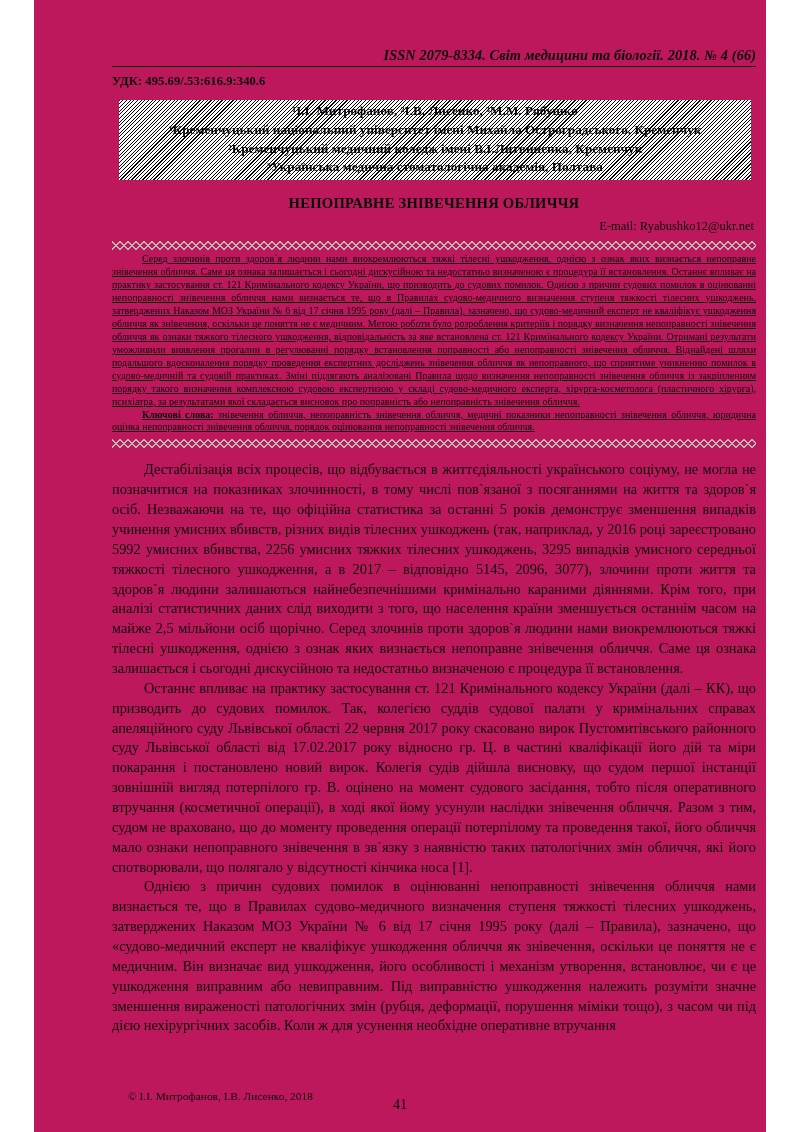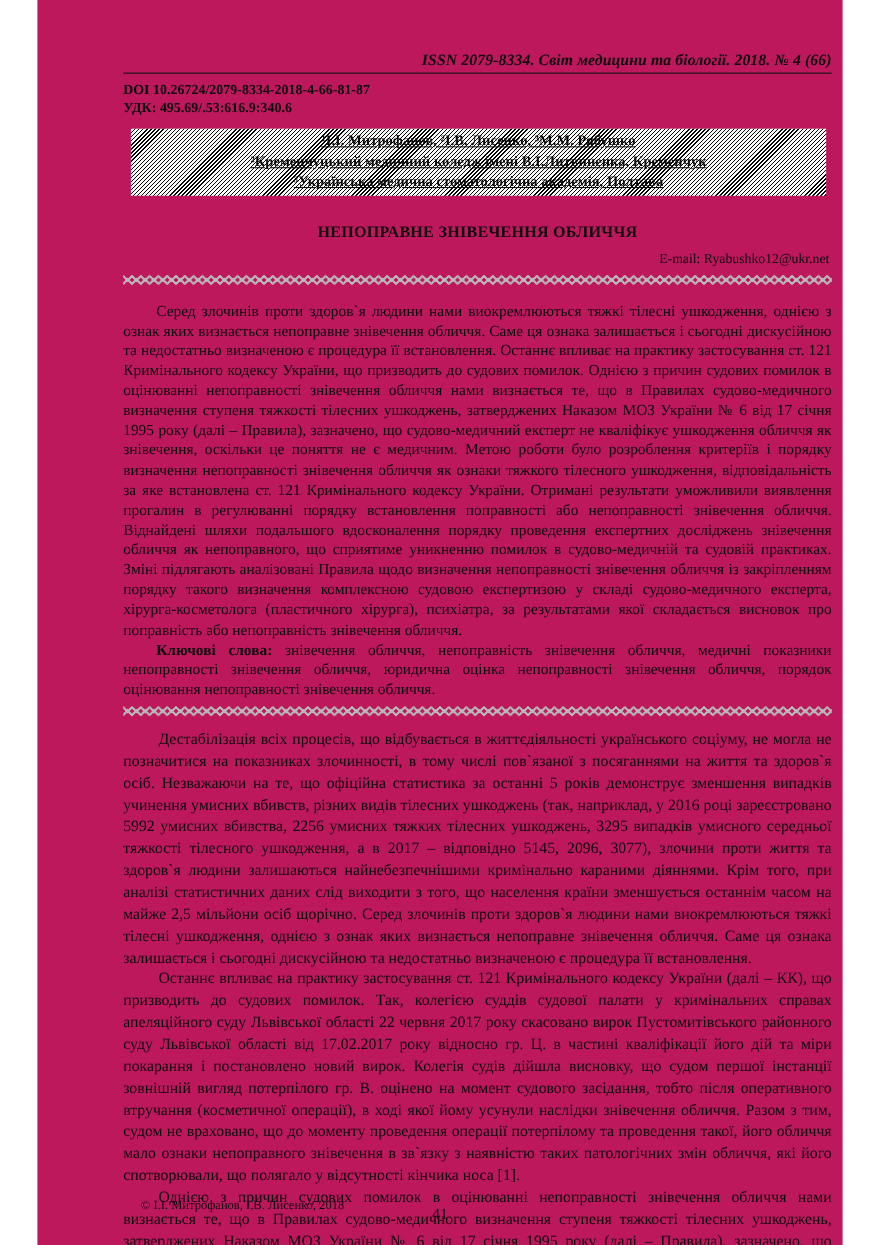--- a/index.html
+++ b/index.html
@@ -65,37 +65,36 @@
     width: 632px;
     padding: 2px 0 3px 0;
     text-align: center;
     background-color: #ffffff;
     background-image: repeating-linear-gradient(
         135deg,
         #000 0px,
         #000 0.8px,
         rgba(255,255,255,0) 0.8px,
         rgba(255,255,255,0) 2.6px);
-    text-decoration: underline;
   }
   .authors-block .line {
     font-size: 13.2px;
     font-weight: bold;
     line-height: 1.41;
     white-space: nowrap;
     letter-spacing: 0.02px;
   }
 
   
   .article-title {
     text-align: center;
     font-size: 14.6px;
     font-weight: bold;
     letter-spacing: 0.25px;
-    margin-top: 25px;
+    margin-top: 15px;
     line-height: 1.2;
   }
 
   
   .email {
     text-align: right;
     font-size: 12.5px;
     margin-top: 7px;
     line-height: 1.2;
     padding-right: 2px;
@@ -109,26 +108,27 @@
     background-size: 8px 9px;
     background-position: 0 0;
     background-image:
       linear-gradient(45deg, transparent 42%, #b9b9b9 42%, #b9b9b9 58%, transparent 58%),
       linear-gradient(-45deg, transparent 42%, #b9b9b9 42%, #b9b9b9 58%, transparent 58%);
   }
   .zigzag.bottom { margin: 5px 0 0 0; }
 
   
   .abstract {
-    margin-top: 16px;
-    font-size: 14px;
+    margin-top: 3px;
+    font-size: 10px;
     line-height: 1.295;
     text-align: justify;
     text-justify: inter-word;
     hyphens: none;
+    text-decoration: underline;
   }
   .abstract p { margin: 0; text-indent: 30px; }
   .abstract .kw-label { font-weight: bold; }
 
   
   .body-text {
     margin-top: 12px;
     font-size: 14.35px;
     line-height: 1.385;
     text-align: justify;
@@ -159,26 +159,26 @@
 </head>
 <body>
 
 <div class="page">
   <div class="content">
 
     <div class="running-head">ISSN 2079-8334. Світ медицини та біології. 2018. № 4 (66)</div>
     <hr class="head-rule">
 
     <div class="ids">
-      <div>DOI 10.26724/2079-8334-2018-4-66-81-87</div>
       <div>УДК: 495.69/.53:616.9:340.6</div>
     </div>
 
     <div class="authors-block">
       <div class="line">¹І.І. Митрофанов, ²І.В. Лисенко, ³М.М. Рябушко</div>
+      <div class="line">¹Кременчуцький національний університет імені Михайла Остроградського, Кременчук</div>
       <div class="line">²Кременчуцький медичний коледж імені В.І.Литвиненка, Кременчук</div>
       <div class="line">³Українська медична стоматологічна академія, Полтава</div>
     </div>
 
     <div class="article-title">НЕПОПРАВНЕ ЗНІВЕЧЕННЯ ОБЛИЧЧЯ</div>
 
     <div class="email">E-mail: Ryabushko12@ukr.net</div>
 
     <div class="zigzag"></div>
 

